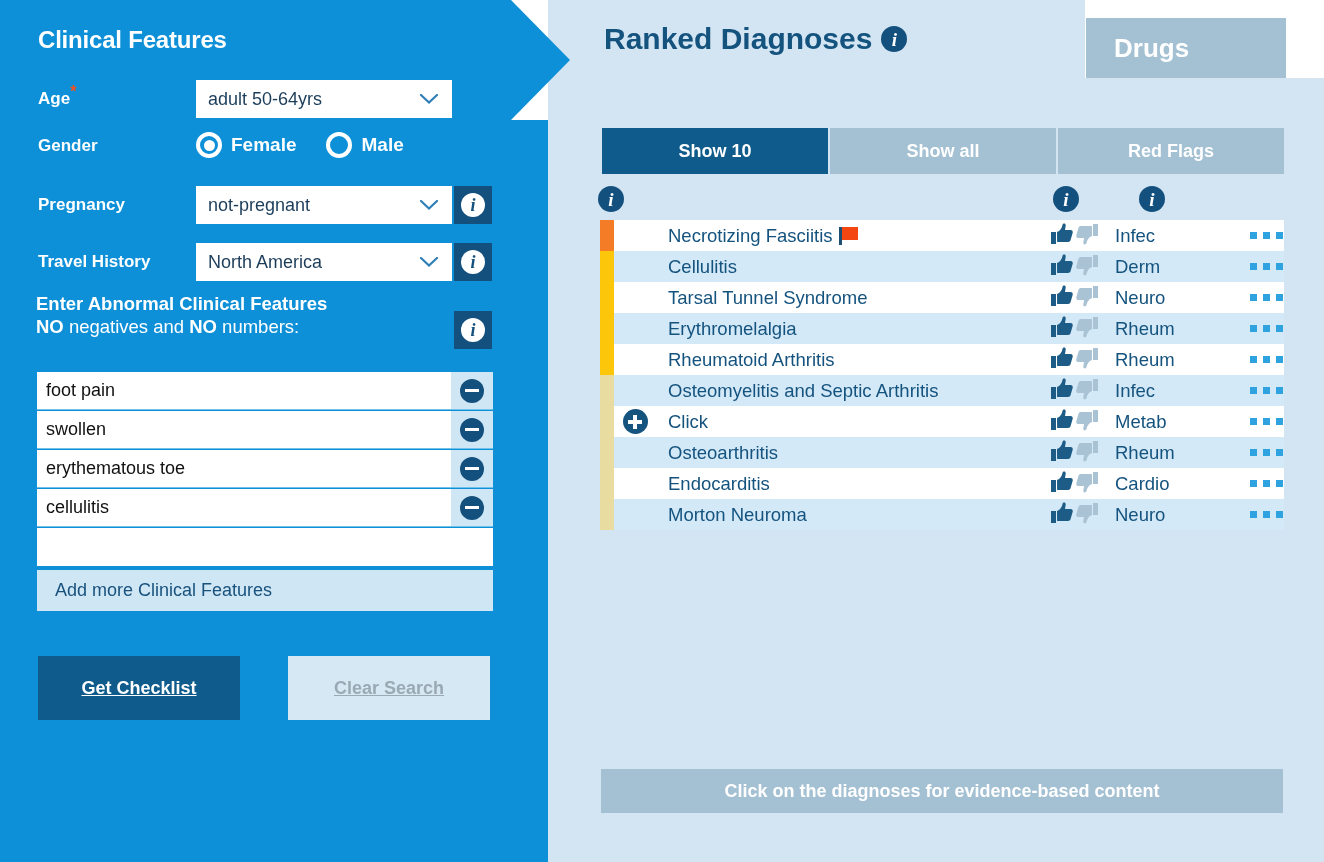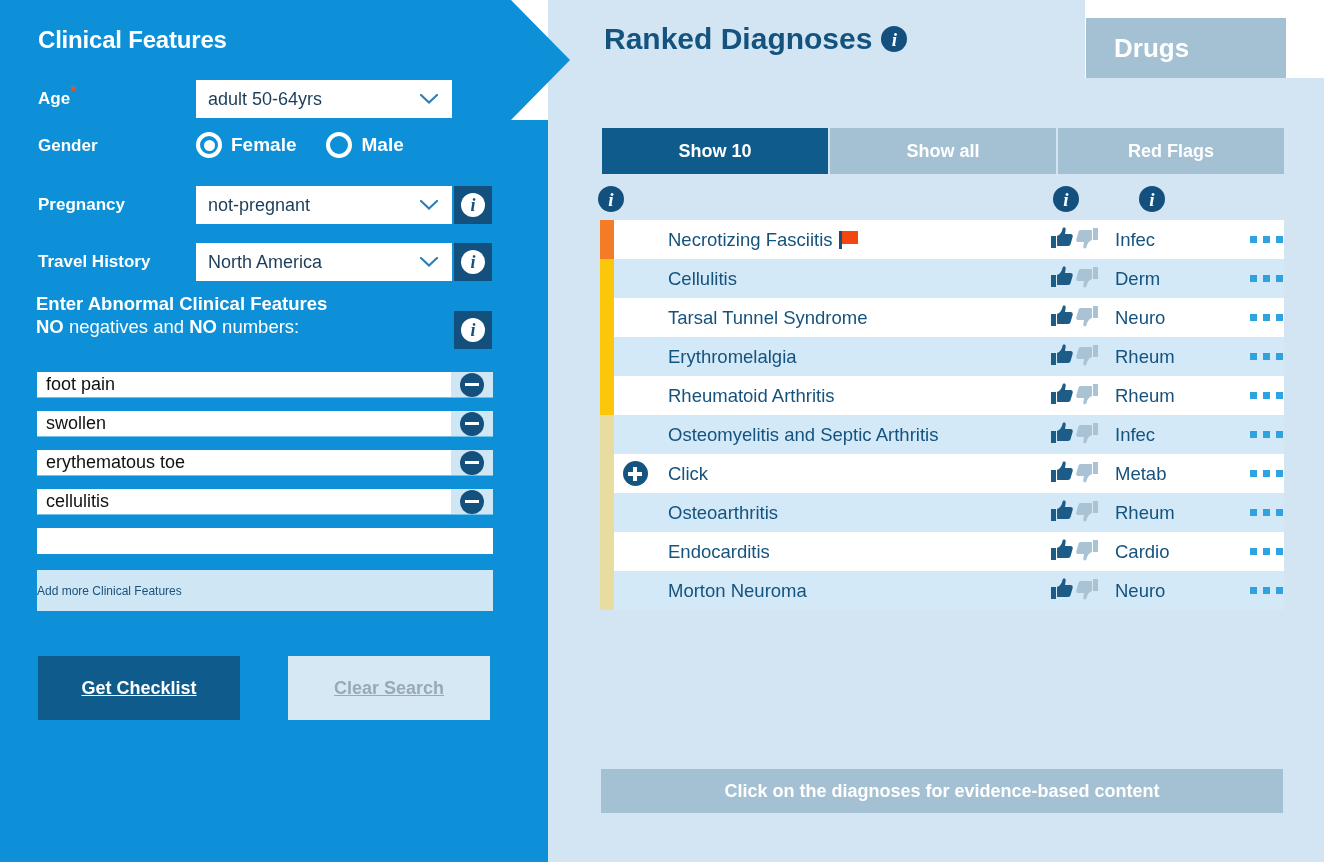--- a/index.html
+++ b/index.html
@@ -81,21 +81,21 @@
   .radio-label { color: #ffffff; font-size: 19px; font-weight: bold; margin-left: 9px; }
 
   
   #feat-instr {
     position: absolute; left: 36px; top: 292px; width: 400px;
     color: #ffffff; font-size: 18.5px; font-weight: bold; line-height: 1.26;
   }
 
   
   .feat-row {
-    position: absolute; left: 37px; width: 456px; height: 26px;
+    position: absolute; left: 37px; width: 456px; height: 38px;
     background: #ffffff; box-sizing: border-box;
     border-bottom: 1px solid #6FC2EA;
     display: flex; align-items: center;
   }
   .feat-text {
     color: #111111; font-size: 18px; padding-left: 9px;
     flex: 1; white-space: nowrap; overflow: hidden;
   }
   .feat-minus-cell {
     width: 42px; height: 100%; background: #CFE6F5;
@@ -106,21 +106,21 @@
     background: #14507D; position: relative;
   }
   .minus-circ::after {
     content: ""; position: absolute; left: 5px; top: 10.5px;
     width: 14px; height: 3px; background: #ffffff;
   }
   #feat-add {
     position: absolute; left: 37px; width: 456px; height: 41px;
     background: #CFE6F5; box-sizing: border-box;
     display: flex; align-items: center;
-    color: #19527D; font-size: 12px; 
+    color: #19527D; font-size: 18px; padding-left: 18px;
   }
 
   
   .btn {
     position: absolute; display: flex; align-items: center; justify-content: center;
     font-size: 18px; font-weight: bold; text-decoration: underline;
   }
   #btn-checklist { background: #0F5C8C; color: #ffffff; }
   #btn-clear { background: #D7E8F5; color: #9AA9B3; }
 
@@ -164,21 +164,21 @@
   
   #col-info-row { position: absolute; top: 186px; left: 0; width: 100%; height: 28px; z-index: 4; }
   #col-info-row .info-dot-blue { position: absolute; }
 
   
   #dx-list {
     position: absolute; left: 600px; top: 220px;
     width: 684px; z-index: 4;
   }
   .dx-row {
-    position: relative; height: 39px;
+    position: relative; height: 31px;
     display: flex; align-items: center;
     box-sizing: border-box;
   }
   .dx-row.odd { background: #ffffff; }
   .dx-row.even { background: #D3E9F7; }
   .sev-bar { position: absolute; left: 0; top: 0; width: 14px; height: 100%; }
   .dx-plus-cell {
     position: absolute; left: 18px; width: 34px;
     display: flex; align-items: center; justify-content: center;
   }

